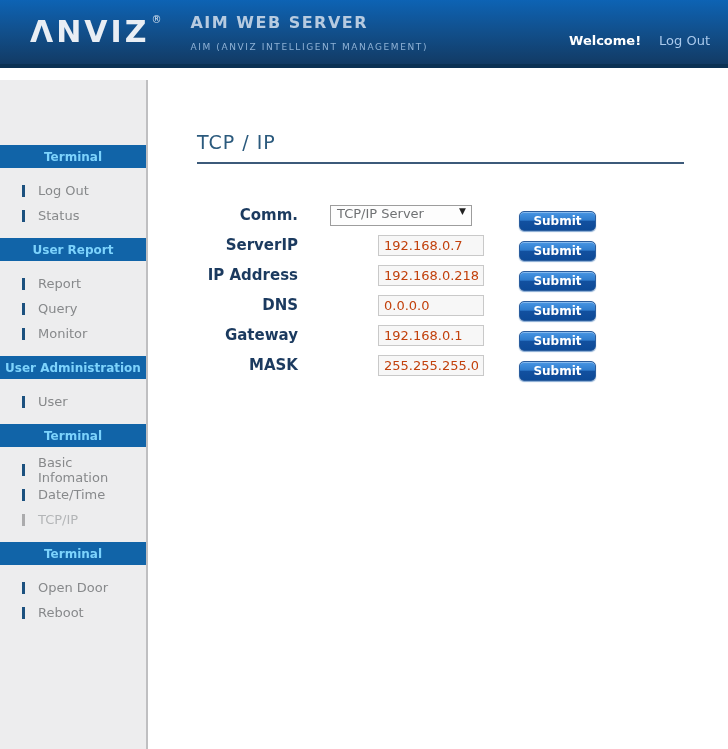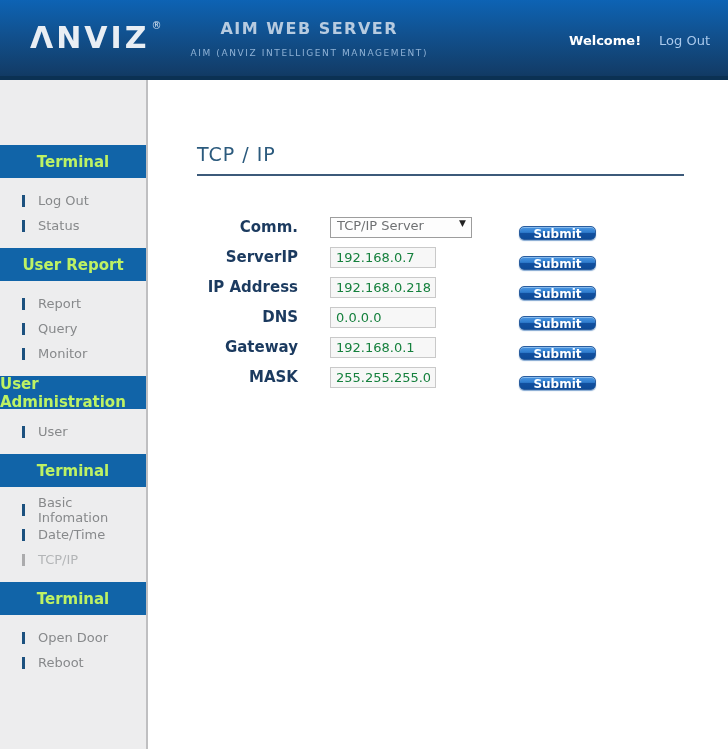--- a/index.html
+++ b/index.html
@@ -6,21 +6,21 @@
   html, body { width: 728px; height: 749px; }
   body {
     font-family: "DejaVu Sans", "Liberation Sans", sans-serif;
     background: #ffffff;
     position: relative;
     overflow: hidden;
   }
 
   
   .header {
-    height: 80px;
+    height: 68px;
     background: linear-gradient(180deg, #0d63b4 0%, #11518f 45%, #123e6b 92%, #113a64 100%);
     border-bottom: 4px solid #0b3153;
     display: flex;
     align-items: center;
     position: relative;
   }
   .logo {
     margin-left: 30px;
     color: #e9eef4;
     font-size: 30px;
@@ -30,21 +30,21 @@
     display: flex;
     align-items: flex-start;
   }
   .logo .reg {
     font-size: 10px;
     font-weight: normal;
     color: #d4e0ee;
     margin-left: 2px;
     margin-top: -2px;
   }
-  .header-titles { margin-left: 26px; text-align: center; }
+  .header-titles { margin-left: 26px; }
   .header-title {
     color: #b7cbe0;
     font-size: 16px;
     font-weight: bold;
     letter-spacing: 1.5px;
   }
   .header-subtitle {
     color: #8fb2d6;
     font-size: 9px;
     letter-spacing: 1.6px;
@@ -64,24 +64,24 @@
 
   
   .sidebar {
     position: absolute;
     top: 80px; left: 0; bottom: 0;
     width: 148px;
     background: #ededee;
     border-right: 2px solid #bfbfc1;
   }
   .side-header {
-    height: 33px;
+    height: 23px;
     background: #1164a8;
-    color: #bef264;
-    font-size: 15px;
+    color: #7dd3fc;
+    font-size: 12px;
     font-weight: bold;
     display: flex;
     align-items: center;
     justify-content: center;
   }
   .side-header.first { margin-top: 65px; }
   .side-items { padding: 10px 0; }
   .side-item {
     height: 25px;
     display: flex;
@@ -128,44 +128,45 @@
     font-size: 15px;
     font-weight: bold;
     color: #1b3a5f;
   }
   .row-field { margin-left: 32px; width: 160px; }
   .text-input {
     width: 106px;
     height: 21px;
     border: 1px solid #c9c9c9;
     background: #f7f7f7;
-    color: #15803d;
+    color: #c2410c;
     font-size: 13px;
     font-family: "DejaVu Sans", "Liberation Sans", sans-serif;
     padding: 0 5px;
     outline: none;
+    margin-left: 48px;
   }
   .fake-select {
     width: 142px;
     height: 21px;
     border: 1px solid #9d9d9d;
     background: #fdfdfd;
     color: #6f7173;
     font-size: 13px;
     display: flex;
     align-items: flex-start;
     justify-content: space-between;
     padding: 0 5px 0 6px;
     cursor: pointer;
   }
   .fake-select .arrow { font-size: 9px; color: #222; }
   .submit-btn {
     margin-left: 29px;
     width: 77px;
-    height: 14px;
+    height: 20px;
     border: 1px solid #2a5d9e;
     border-radius: 5px;
     background: linear-gradient(180deg, #4a97e4 0%, #2f7ccd 45%, #12509f 52%, #0d4a97 100%);
     color: #ffffff;
     font-size: 12px;
     font-weight: bold;
     font-family: "DejaVu Sans", "Liberation Sans", sans-serif;
     cursor: pointer;
     box-shadow: 0 1px 1px rgba(120,160,205,0.9), inset 0 1px 0 rgba(255,255,255,0.35);
     margin-top: 12px;

